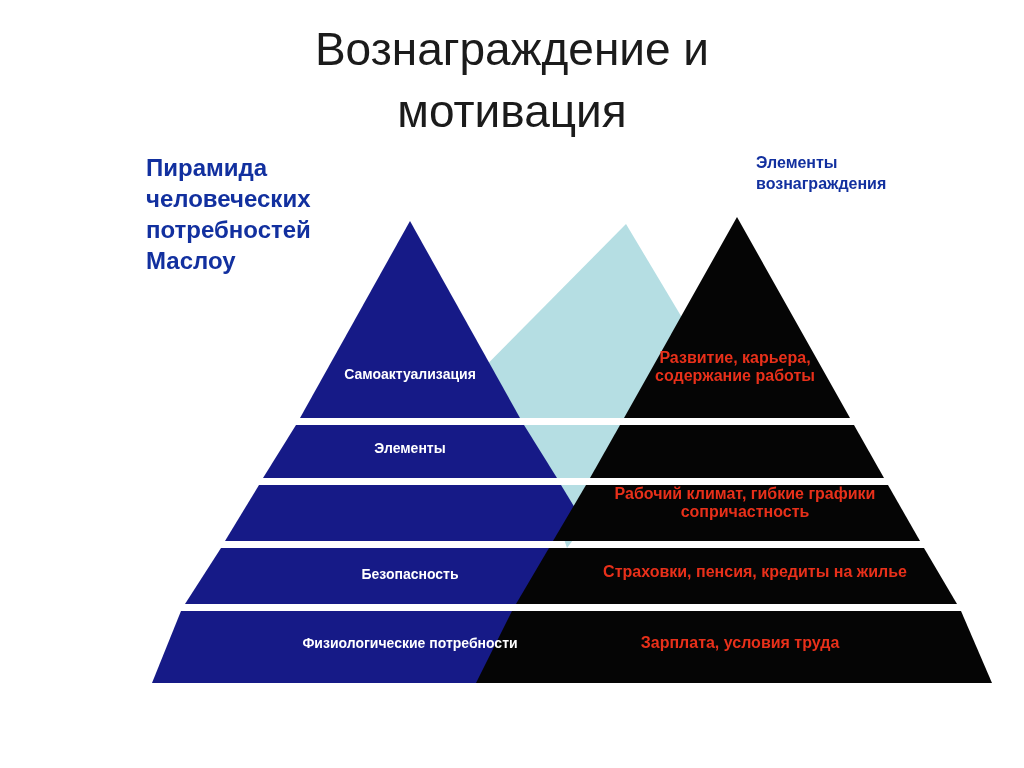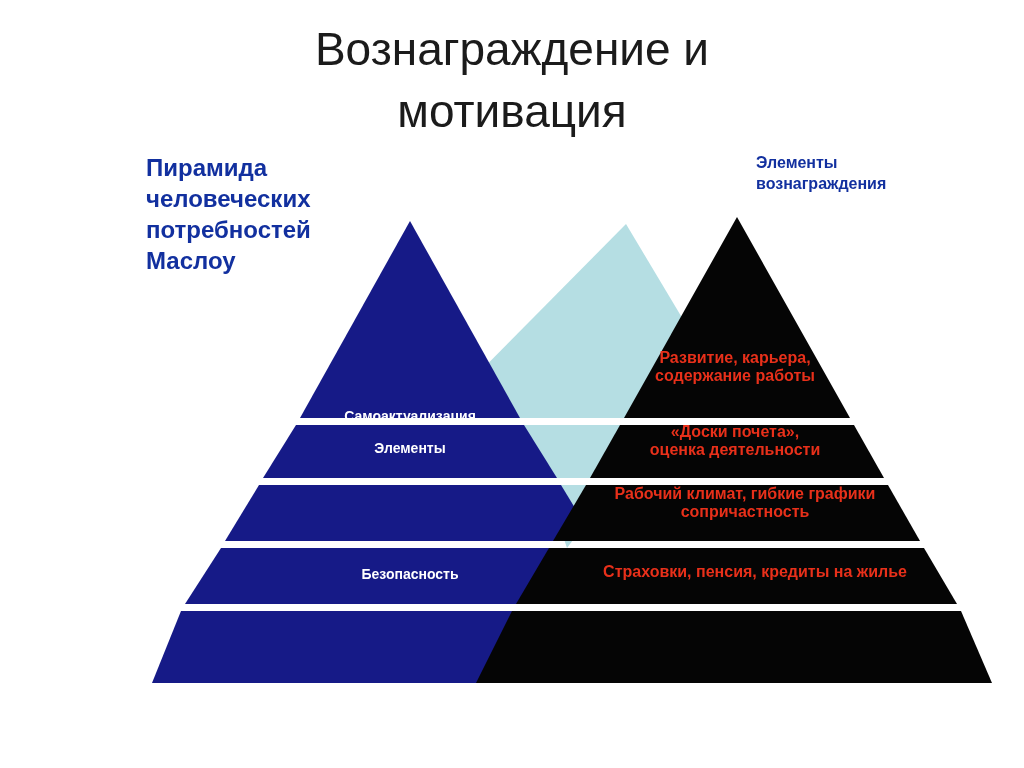--- a/index.html
+++ b/index.html
@@ -105,25 +105,25 @@
 
     <g>
       <polygon points="737,217 850,418 624,418" fill="#050505"></polygon>
       <polygon points="620,425 854,425 884,478 590,478" fill="#050505"></polygon>
       <polygon points="586,485 888,485 920,541 553,541" fill="#050505"></polygon>
       <polygon points="549,548 924,548 957,604 516,604" fill="#050505"></polygon>
       <polygon points="512,611 961,611 992,683 476,683" fill="#050505"></polygon>
     </g>
   </svg>
 
-  <div class="tier-label left" style="left:280px;top:365px;width:260px;margin-top:42px;">Самоактуализация</div>
+  <div class="tier-label left" style="left:280px;top:365px;width:260px;">Самоактуализация</div>
   <div class="tier-label left" style="left:280px;top:439px;width:260px;">Элементы</div>
   <div class="tier-label left" style="left:280px;top:565px;width:260px;">Безопасность</div>
+  <div class="tier-label left" style="left:255px;top:634px;width:310px;">Физиологические потребности</div>
 
   <div class="tier-label right" style="left:620px;top:349px;width:230px;">Развитие, карьера,
 содержание работы</div>
-  <div class="tier-label right" style="left:620px;top:423px;width:230px;">«Доски почета»,
-оценка деятельности</div>
   <div class="tier-label right" style="left:580px;top:485px;width:330px;">Рабочий климат, гибкие графики
 сопричастность</div>
   <div class="tier-label right" style="left:575px;top:563px;width:360px;">Страховки, пенсия, кредиты на жилье</div>
+  <div class="tier-label right" style="left:575px;top:634px;width:330px;">Зарплата, условия труда</div>
 
 </div>
 
 </body></html>

